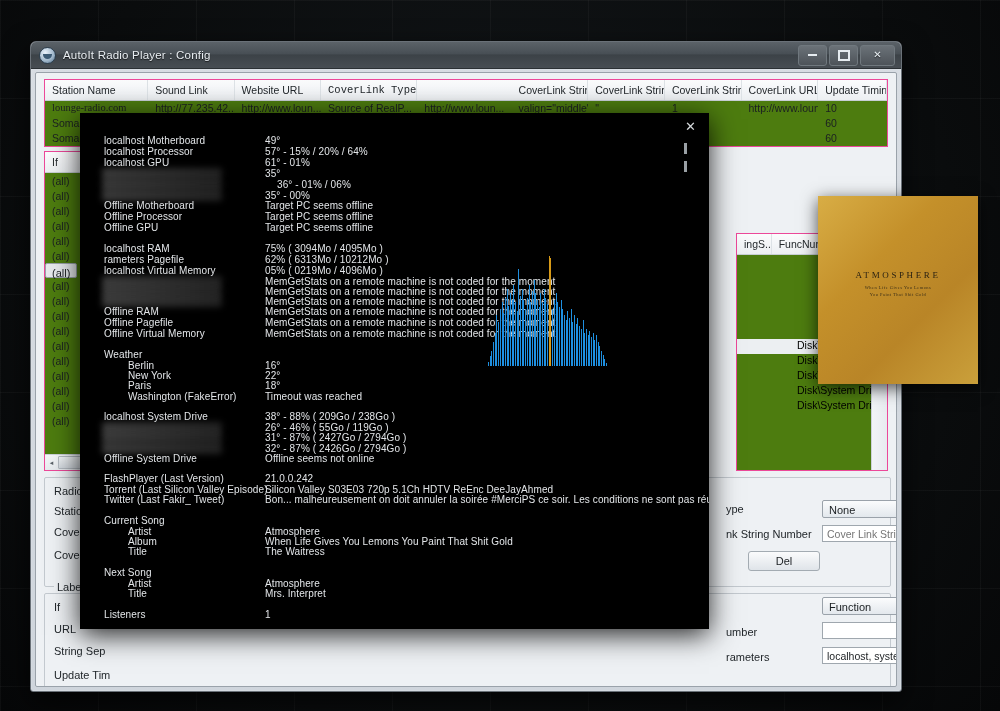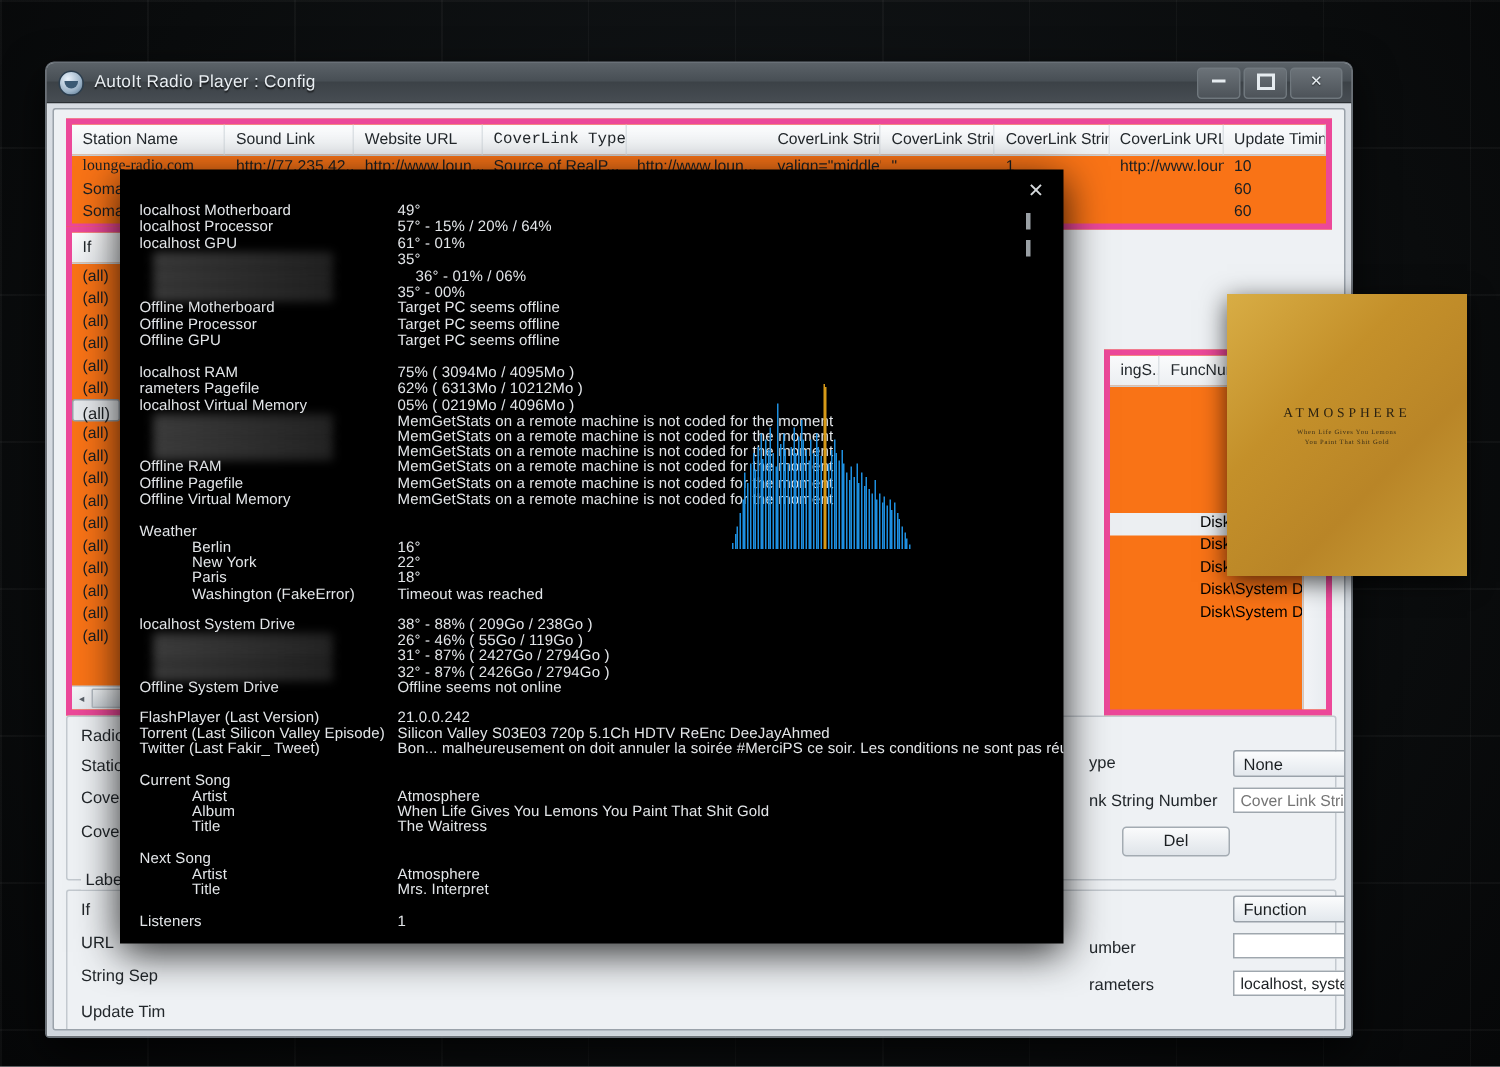--- a/index.html
+++ b/index.html
@@ -58,21 +58,21 @@
   }
   #winbtns .wb.close{width:33px;}
   #winbtns .wb .g{display:inline-block;}
   #winbtns .wb.min .g{width:9px;height:2px;background:#e6ecf0;vertical-align:middle;}
   #winbtns .wb.max .g{width:8px;height:7px;border:2px solid #e6ecf0;vertical-align:middle;}
 
   #client{position:absolute;left:4px;top:30px;right:4px;bottom:4px;
     background:#eef1f4;border:1px solid #9aa2aa;border-radius:2px;overflow:hidden;}
 
   
-  .grid{position:absolute;background:#f97316;border:4px solid #ec4899;overflow:hidden;}
+  .grid{position:absolute;background:#4d7c0f;border:1px solid #ec4899;overflow:hidden;}
   #grid-stations{left:8px;top:6px;right:8px;height:66px;}
   .gridhead{display:flex;height:20px;
     background:linear-gradient(to bottom,#fbfcfd,#eceff2);
     border-bottom:1px solid #c7ced4;}
   .gridhead .hc{
     font-size:10.5px;color:#23282c;padding:4px 0 0 7px;
     border-right:1px solid #dde2e6;box-sizing:border-box;
     white-space:nowrap;overflow:hidden;
   }
   .gridrow{display:flex;height:15px;}
@@ -119,21 +119,21 @@
   
   #overlay{
     position:absolute;left:80px;top:113px;width:629px;height:516px;
     background:#000;box-shadow:0 6px 26px rgba(0,0,0,.85);
     overflow:hidden;
   }
   #ov-close{position:absolute;right:13px;top:7px;color:#d6dadd;font-size:13px;line-height:13px;}
   #ov-pause{position:absolute;right:14px;top:27px;width:11px;height:11px;}
   #ov-pause i{display:inline-block;width:3px;height:11px;background:#9aa0a5;margin-right:3px;}
   .ovline{position:absolute;font-size:10px;color:#e3e6e9;white-space:nowrap;letter-spacing:.1px;}
-  .ovline.k{left:13px;}
+  .ovline.k{left:24px;}
   .ovline.k.ind1{left:48px;}
   .ovline.v{left:185px;}
   .ovblur{position:absolute;left:22px;height:11px;border-radius:2px;
     background:linear-gradient(to right,rgba(190,190,190,.30),rgba(150,150,150,.22));
     filter:blur(3.2px);}
   #spectrum{position:absolute;left:408px;top:143px;width:120px;height:110px;
     display:flex;align-items:flex-end;gap:0px;}
   #spectrum .bar{width:2px;margin-right:1px;background:#1e8fe0;}
   #spectrum .bar.pk{background:#d79a18;}
 </style>

